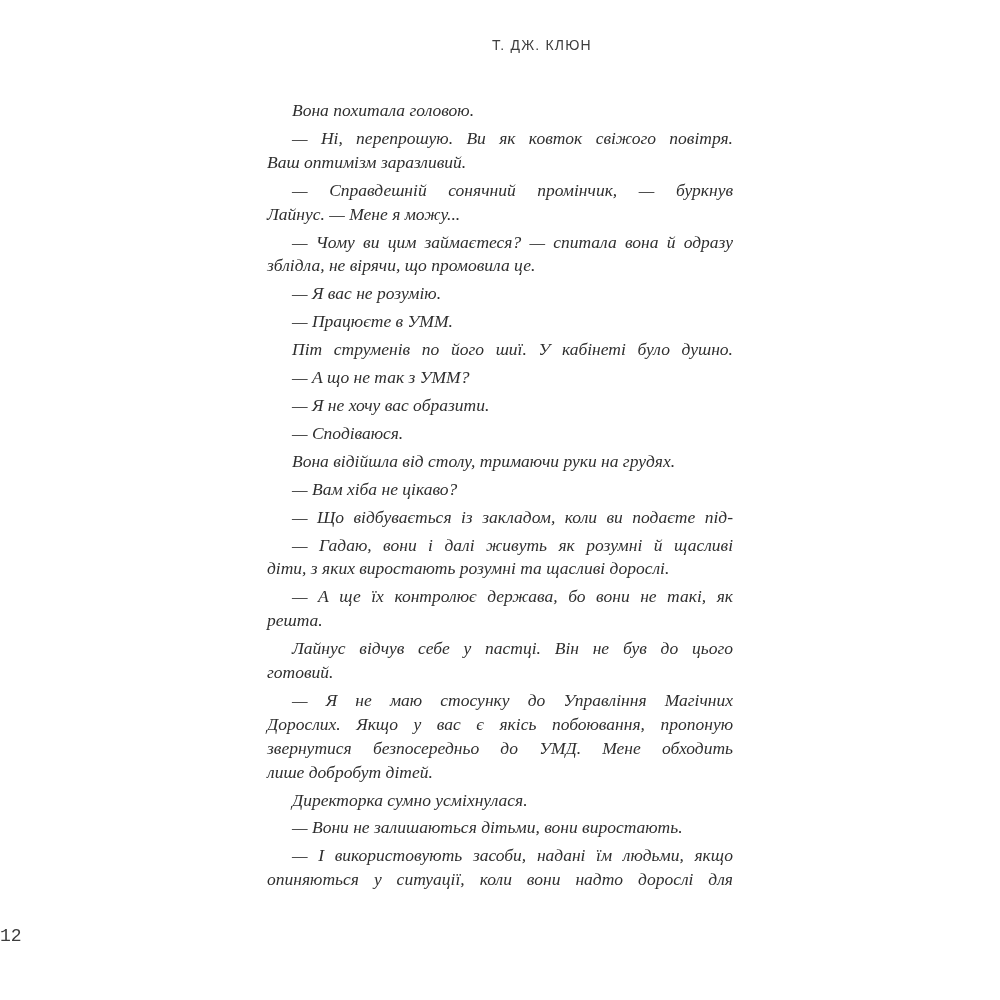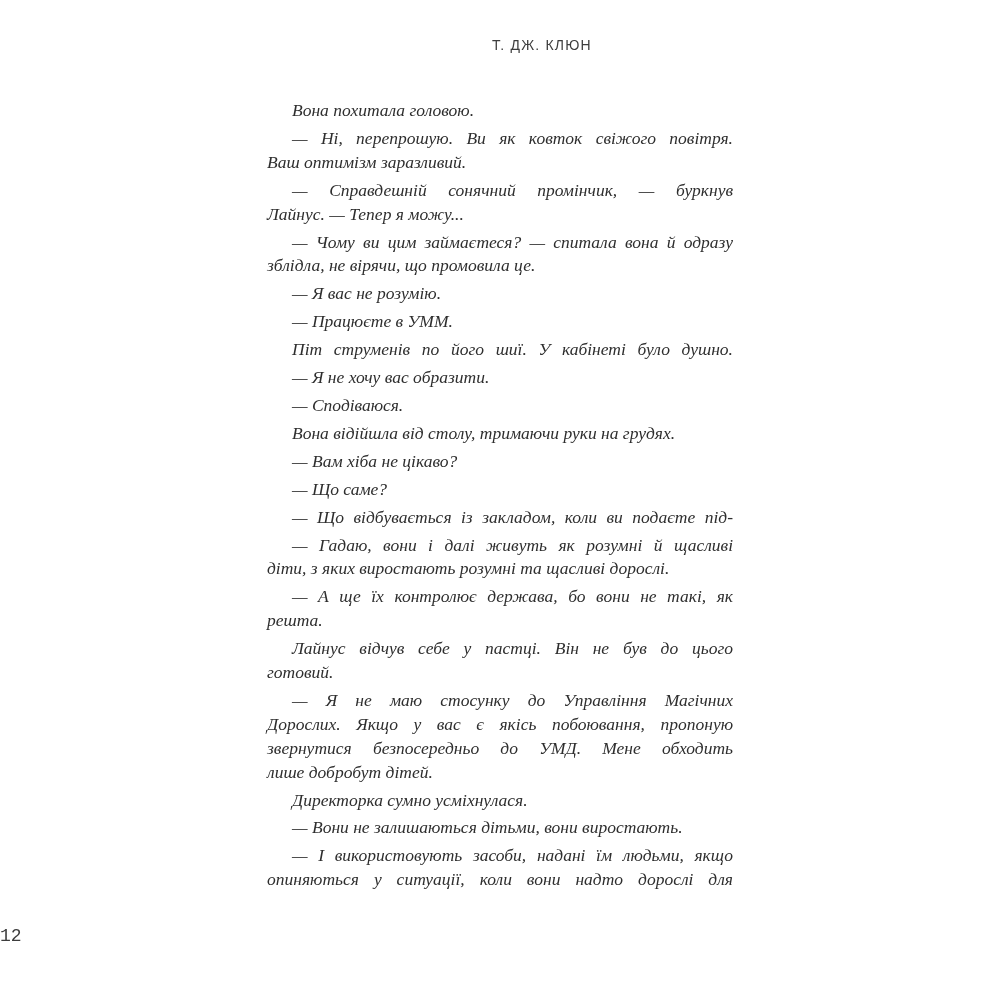--- a/index.html
+++ b/index.html
@@ -68,49 +68,49 @@
   <div class="text-block" id="text-block">
       <div class="para">
         <div class="line indent last">Вона похитала головою.</div>
       </div>
       <div class="para">
         <div class="line indent">— Ні, перепрошую. Ви як ковток свіжого повітря.</div>
         <div class="line last">Ваш оптимізм заразливий.</div>
       </div>
       <div class="para">
         <div class="line indent">— Справдешній сонячний промінчик, — буркнув</div>
-        <div class="line last">Лайнус. — Тепер я можу...</div>
+        <div class="line last">Лайнус. — Мене я можу...</div>
       </div>
       <div class="para">
         <div class="line indent">— Чому ви цим займаєтеся? — спитала вона й одразу</div>
         <div class="line last">зблідла, не вірячи, що промовила це.</div>
       </div>
       <div class="para">
         <div class="line indent last">— Я вас не розумію.</div>
       </div>
       <div class="para">
         <div class="line indent last">— Працюєте в УММ.</div>
       </div>
       <div class="para">
         <div class="line indent">Піт струменів по його шиї. У кабінеті було душно.</div>
       </div>
       <div class="para">
+        <div class="line indent last">— А що не так з УММ?</div>
+      </div>
+      <div class="para">
         <div class="line indent last">— Я не хочу вас образити.</div>
       </div>
       <div class="para">
         <div class="line indent last">— Сподіваюся.</div>
       </div>
       <div class="para">
         <div class="line indent last">Вона відійшла від столу, тримаючи руки на грудях.</div>
       </div>
       <div class="para">
         <div class="line indent last">— Вам хіба не цікаво?</div>
-      </div>
-      <div class="para">
-        <div class="line indent last">— Що саме?</div>
       </div>
       <div class="para">
         <div class="line indent">— Що відбувається із закладом, коли ви подаєте під-</div>
       </div>
       <div class="para">
         <div class="line indent">— Гадаю, вони і далі живуть як розумні й щасливі</div>
         <div class="line last">діти, з яких виростають розумні та щасливі дорослі.</div>
       </div>
       <div class="para">
         <div class="line indent">— А ще їх контролює держава, бо вони не такі, як</div>

